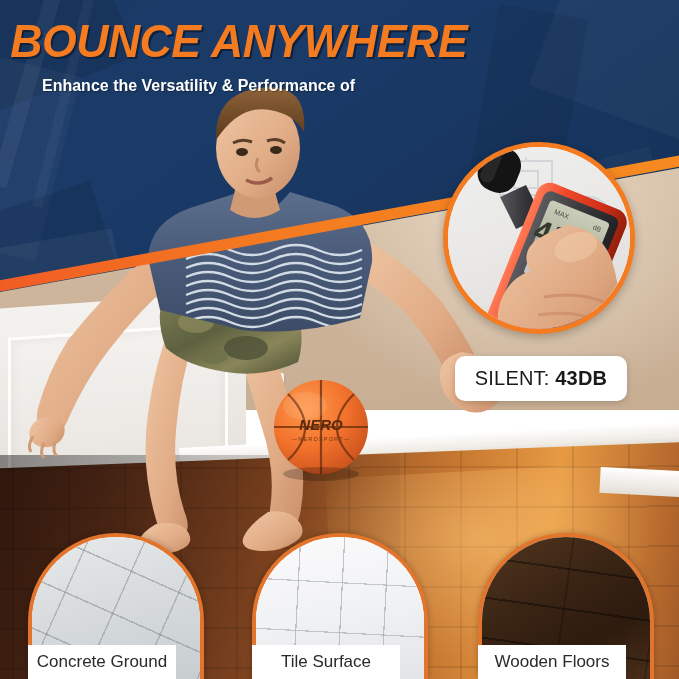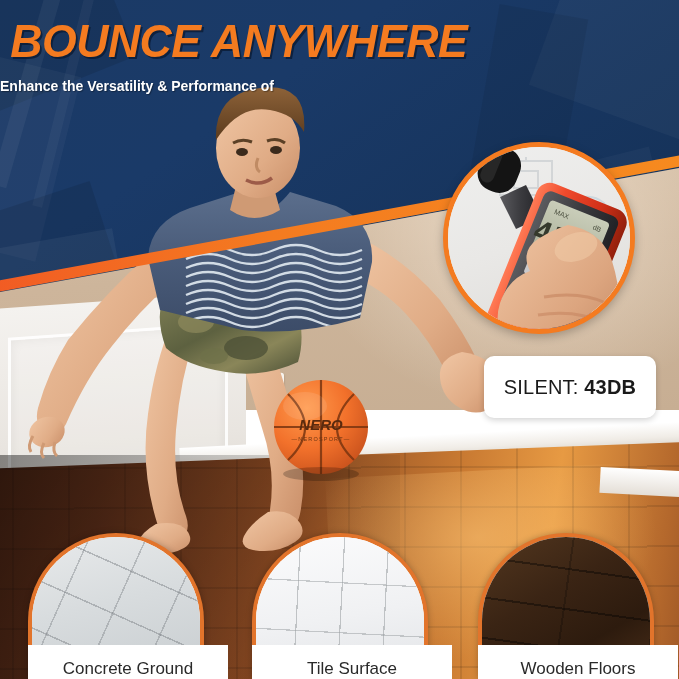--- a/index.html
+++ b/index.html
@@ -56,25 +56,26 @@
     letter-spacing: -0.5px;
     color: #F47B20;
     text-shadow: 2px 2px 0 rgba(10,25,50,0.75);
     white-space: nowrap;
     transform: scaleX(0.97);
   }
   .sub-title {
     margin-top: 5px;
     font-family: "Liberation Sans", sans-serif;
     font-weight: bold;
-    font-size: 14px;
+    font-size: 16px;
     line-height: 26px;
     color: #ffffff;
     text-shadow: 1px 1px 1px rgba(0,0,0,0.35);
     white-space: nowrap;
+    padding-left: 42px;
   }
 
   
   .scene {
     position: absolute;
     left: 0; top: 0;
     width: 679px; height: 679px;
     clip-path: polygon(0 292px, 679px 168px, 679px 679px, 0 679px);
     overflow: hidden;
   }
@@ -192,27 +193,26 @@
   .mag-poster {
     position:absolute; right:6px; top:44px; width:62px; height:120px;
     opacity:.35;
   }
   .meter { position:absolute; left:0; top:0; width:192px; height:192px; }
 
   
   .silent-box {
     position:absolute;
     left:455px; top:356px;
-    width:172px; height:62px;
+    width:172px; height:45px;
     background:#ffffff;
     border-radius: 10px;
     z-index: 9;
     display:flex; align-items:center; justify-content:center;
     box-shadow: 0 2px 6px rgba(0,0,0,0.18);
-    margin-left: 29px;
   }
   .silent-text {
     font-size: 20px;
     color:#1a1a1a;
     letter-spacing:0.2px;
     white-space:nowrap;
   }
   .silent-text b { font-weight:bold; }
 
   
@@ -227,23 +227,23 @@
     position:absolute; left:0; top:0; width:176px; height:146px;
     border-radius: 88px 88px 0 0;
     border: 4px solid #E2742B;
     border-bottom: none;
     overflow:hidden;
     background:#fff;
     box-shadow: 0 0 6px rgba(0,0,0,0.25);
   }
   .card .tex { position:absolute; inset:0; }
   .card .cap {
-    position:absolute; left:0; bottom:0; width:200px; height:34px;
+    position:absolute; left:0; bottom:0; width:148px; height:34px;
     background:#ffffff;
-    display:flex; align-items:flex-end; justify-content:center;
+    display:flex; align-items:center; justify-content:center;
     z-index:3;
   }
   .card .cap span {
     font-size:17px; color:#2a2a2a; white-space:nowrap;
   }
   #card-0 { left: 28px; }
   #card-1 { left: 252px; }
   #card-2 { left: 478px; }
 
   

